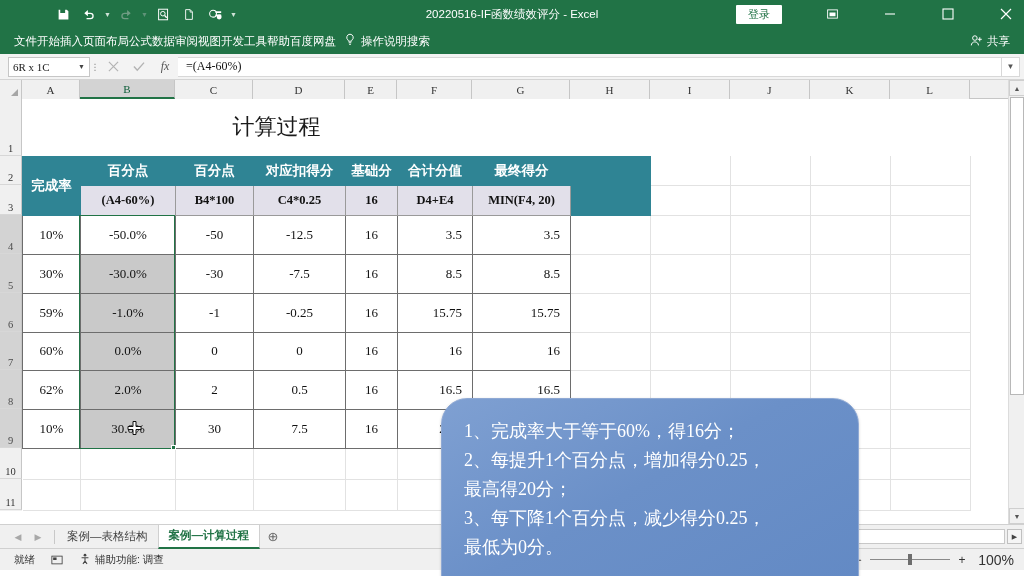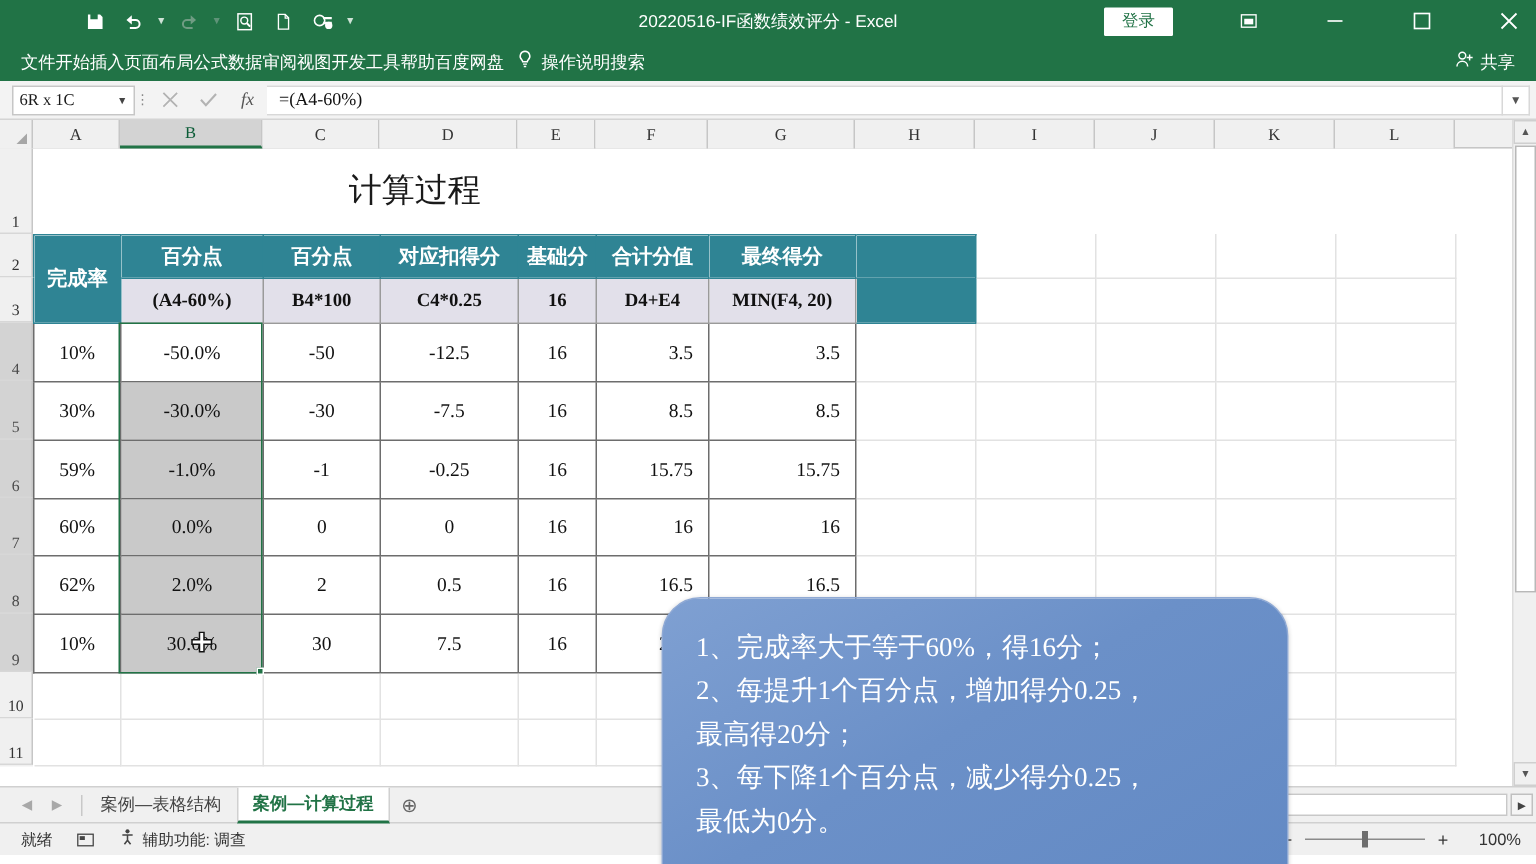--- a/index.html
+++ b/index.html
@@ -218,21 +218,21 @@
   .sb-item { padding: 0 8px; display: flex; align-items: center; gap: 4px; white-space: nowrap; }
   .sb-right { margin-left: auto; display: flex; align-items: center; }
   .sb-stat { padding: 0 10px; font-size: 10.5px; color: #333; }
   .view-btn { width: 24px; height: 18px; display: flex; align-items: center;
     justify-content: center; font-size: 12px; color: #333; }
   .view-btn.active { background: #d6d6d6; }
   .zoom-slider { display: flex; align-items: center; gap: 0; padding: 0 6px; }
   .zs-minus, .zs-plus { width: 16px; text-align: center; font-size: 12px; color: #333; }
   .zs-track { position: relative; width: 80px; height: 1px; background: #8a8a8a; margin: 0 4px; }
   .zs-thumb { position: absolute; left: 38px; top: -5px; width: 4px; height: 11px; background: #6e6e6e; }
-  .zoom-pct { width: 42px; text-align: right; font-size: 11px; padding-right: 4px; }
+  .zoom-pct { width: 42px; text-align: right; font-size: 14px; padding-right: 4px; }
 </style>
 </head>
 <body>
 
 <div id="app">
 
   <div class="titlebar">
     <div class="qat">
       <div class="qat-btn">
         <svg width="13" height="13" viewBox="0 0 16 16">

